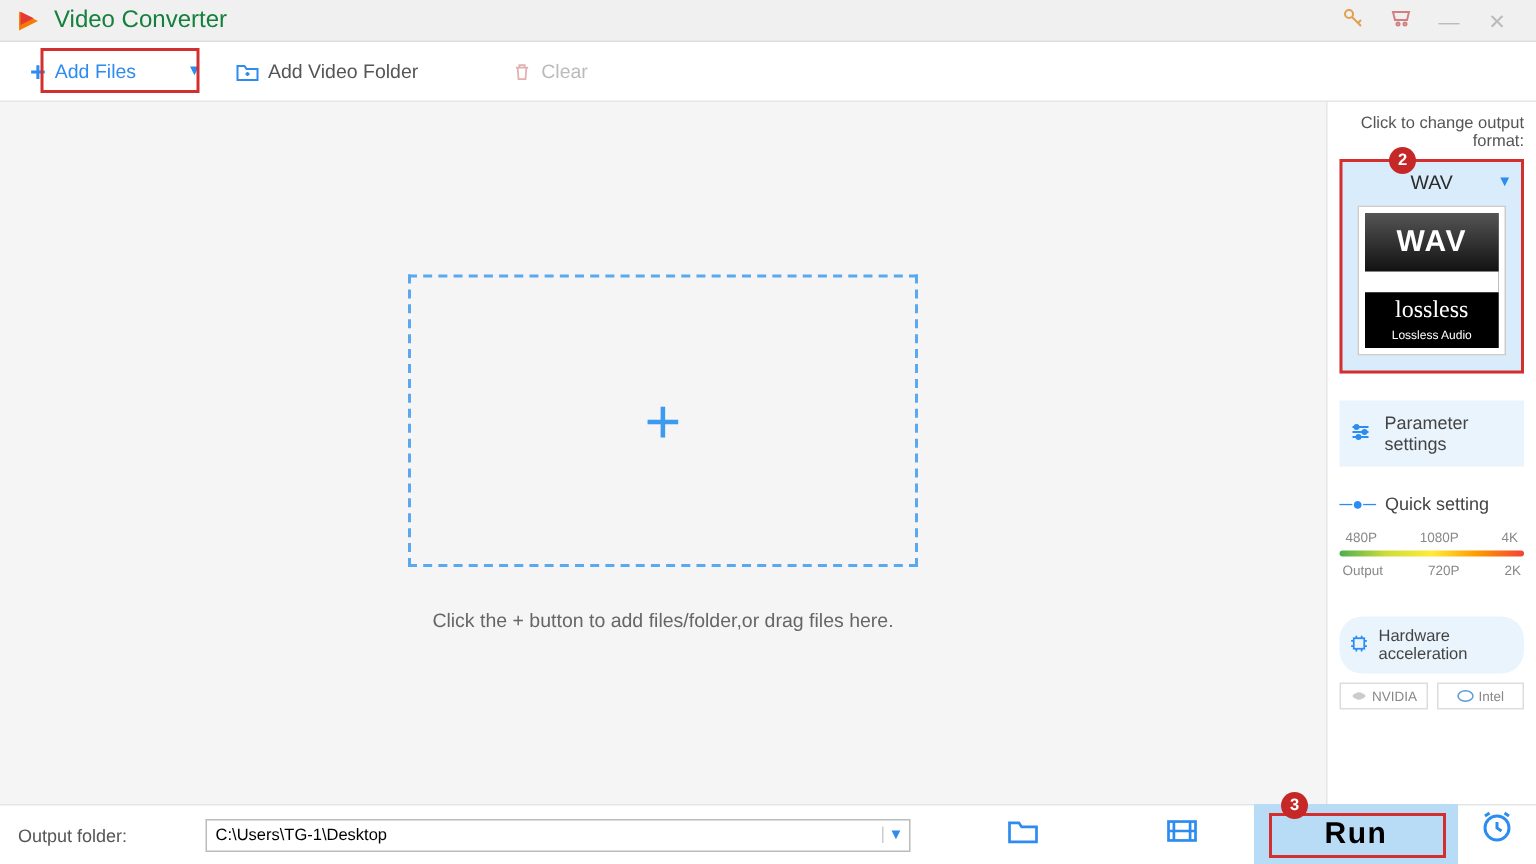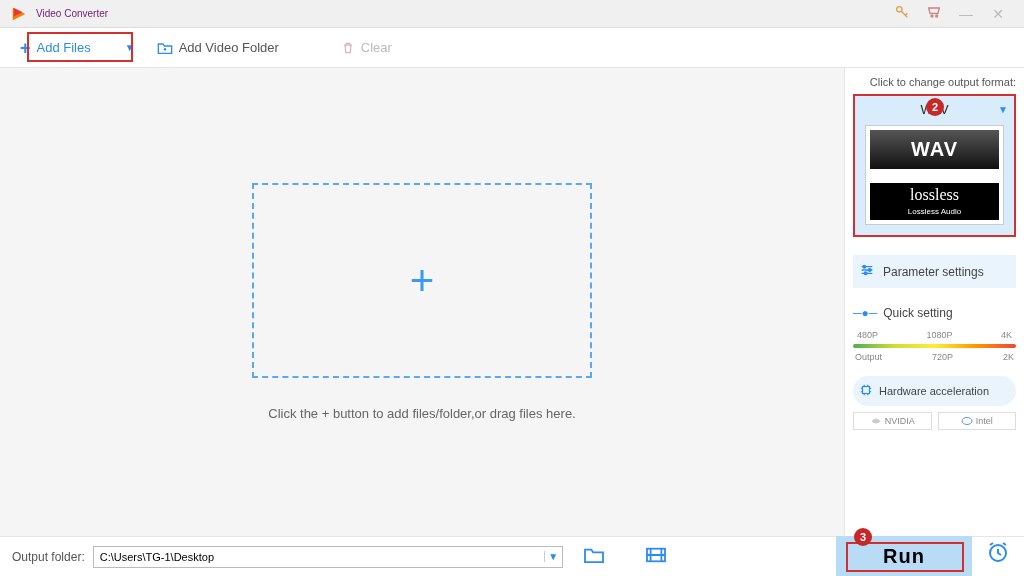--- a/index.html
+++ b/index.html
@@ -1,41 +1,41 @@
 <!DOCTYPE html>
 <html><head>
 <meta charset="utf-8">
 <style>
 * { box-sizing: border-box; margin: 0; padding: 0; font-family: Arial, sans-serif; }
 body { width: 1024px; height: 576px; background: #f5f5f5; overflow: hidden; position: relative; }
 
 .titlebar { height: 28px; background: #f0f0f0; display: flex; align-items: center; padding: 0 10px; border-bottom: 1px solid #ddd; }
 .titlebar .logo { width: 18px; height: 18px; margin-right: 8px; }
-.titlebar .title { font-size: 10px; color: #701a75; flex: 1; }
+.titlebar .title { font-size: 16px; color: #15803d; flex: 1; }
 .titlebar .ctrl { width: 32px; text-align: center; color: #bbb; font-size: 14px; cursor: pointer; }
 .titlebar .ctrl.key svg, .titlebar .ctrl.cart svg { width: 16px; height: 16px; }
 
 .toolbar { height: 40px; background: #fff; display: flex; align-items: center; padding: 0 4px; border-bottom: 1px solid #e5e5e5; }
 .toolbar .tbtn { display: flex; align-items: center; padding: 6px 16px; font-size: 13px; color: #555; cursor: pointer; }
 .toolbar .tbtn.primary { color: #2d8cf0; }
 .toolbar .tbtn.disabled { color: #bbb; }
 .toolbar .tbtn .ic { margin-right: 6px; display: inline-flex; align-items: center; }
 .toolbar .tbtn .plus { font-size: 18px; font-weight: bold; line-height: 1; }
 .dropdown-chevron { margin-left: 18px; margin-right: 6px; color: #2d8cf0; font-size: 10px; cursor: pointer; }
 
 .addfiles-highlight { position: absolute; top: 32px; left: 27px; width: 106px; height: 30px; border: 2px solid #d32f2f; pointer-events: none; }
 .callout { position: absolute; width: 18px; height: 18px; background: #c62828; border-radius: 50%; color: #fff; font-size: 11px; display: flex; align-items: center; justify-content: center; font-weight: bold; }
 
 .main { display: flex; position: relative; height: calc(100% - 68px - 40px); }
 .workspace { flex: 1; background: #f5f5f5; display: flex; flex-direction: column; align-items: center; justify-content: center; }
 .dropzone { width: 340px; height: 195px; border: 2px dashed #5aa9f0; display: flex; align-items: center; justify-content: center; cursor: pointer; }
 .dropzone .plus-ic { font-size: 42px; color: #3d9bef; font-weight: 200; }
 .drop-hint { margin-top: 28px; font-size: 13px; color: #666; }
 
-.sidepanel { width: 180px; background: #fff; border-left: 1px solid #e5e5e5; padding: 8px 8px 0 8px; font-size: 12px; overflow: hidden; }
+.sidepanel { width: 140px; background: #fff; border-left: 1px solid #e5e5e5; padding: 8px 8px 0 8px; font-size: 12px; overflow: hidden; }
 .sidepanel .hint { font-size: 11px; color: #555; margin-bottom: 6px; text-align: right; }
 .format-box { border: 2px solid #d32f2f; padding: 0; background: #d9ecfb; }
 .format-header { display: flex; align-items: center; justify-content: center; padding: 6px 0 8px; position: relative; cursor: pointer; }
 .format-header span { font-size: 13px; color: #2a2a2a; }
 .format-header .chev { position: absolute; right: 6px; color: #2d8cf0; font-size: 10px; }
 .format-thumb { background: #fff; margin: 0 10px 10px; border: 1px solid #ccc; padding: 4px; }
 .wav-card { background: #000; color: #fff; text-align: center; }
 .wav-big { background: linear-gradient(#555,#111); padding: 8px 0; font-size: 20px; font-weight: bold; letter-spacing: 1px; }
 .wav-mid { background: #fff; height: 14px; }
 .wav-loss { background: #000; padding: 3px 0; font-size: 16px; font-family: cursive; }
@@ -44,26 +44,26 @@
 .param-btn { margin-top: 18px; background: #eaf4fd; padding: 8px 6px; display: flex; align-items: center; cursor: pointer; font-size: 12px; color: #444; }
 .param-btn .ic { color: #2d8cf0; margin-right: 8px; }
 
 .quick { margin-top: 18px; }
 .quick-title { display: flex; align-items: center; font-size: 12px; color: #444; margin-bottom: 10px; }
 .quick-title .dot { color: #2d8cf0; margin-right: 6px; font-size: 12px; }
 .res-labels { display: flex; justify-content: space-between; font-size: 9px; color: #888; margin: 0 4px; }
 .gradient-bar { height: 4px; background: linear-gradient(90deg, #4caf50, #cddc39, #ffeb3b, #ff9800, #f44336); margin: 4px 0; border-radius: 2px; }
 .res-labels2 { display: flex; justify-content: space-between; font-size: 9px; color: #888; margin: 0 2px; }
 
-.hwaccel { margin-top: 14px; background: #eaf4fd; padding: 7px 6px; display: flex; align-items: center; font-size: 11px; color: #444; cursor: pointer; border-radius: 15px; }
+.hwaccel { margin-top: 26px; background: #eaf4fd; padding: 7px 6px; display: flex; align-items: center; font-size: 11px; color: #444; cursor: pointer; border-radius: 15px; }
 .hwaccel .ic { color: #2d8cf0; margin-right: 6px; }
 .vendor-row { display: flex; gap: 6px; margin-top: 6px; }
 .vendor { flex: 1; border: 1px solid #ddd; padding: 3px 0; font-size: 9px; color: #888; display: flex; align-items: center; justify-content: center; gap: 3px; cursor: pointer; }
 
-.bottombar { position: absolute; bottom: 0; left: 0; right: 0; height: 40px; background: #fff; border-top: 1px solid #e5e5e5; display: flex; align-items: center; padding: 0 12px; }
+.bottombar { position: absolute; bottom: 0; left: 0; right: 0; height: 40px; background: #fff; border-top: 1px solid #e5e5e5; display: flex; align-items: center; padding: 0 12px; gap: 44px; }
 .bottombar .lbl { font-size: 12px; color: #555; margin-right: 8px; }
 .path-select { flex: 0 0 470px; display: flex; align-items: center; border: 1px solid #bbb; height: 22px; background: #fff; }
 .path-select input { flex: 1; border: none; padding: 0 6px; font-size: 11px; outline: none; }
 .path-select .dd { width: 18px; text-align: center; color: #2d8cf0; font-size: 10px; border-left: 1px solid #ccc; cursor: pointer; }
 .bottombar .ficon { margin-left: 20px; color: #2d8cf0; cursor: pointer; }
 .run-btn { position: absolute; right: 52px; bottom: 0; width: 136px; height: 40px; background: #b8dcf6; display: flex; align-items: center; justify-content: center; cursor: pointer; }
 .run-btn span { font-size: 20px; font-weight: bold; color: #000000; letter-spacing: 1px; }
 .run-highlight { position: absolute; right: 60px; bottom: 4px; width: 118px; height: 30px; border: 2px solid #d32f2f; pointer-events: none; }
 .alarm { position: absolute; right: 14px; bottom: 8px; color: #2d8cf0; cursor: pointer; }
 </style>

